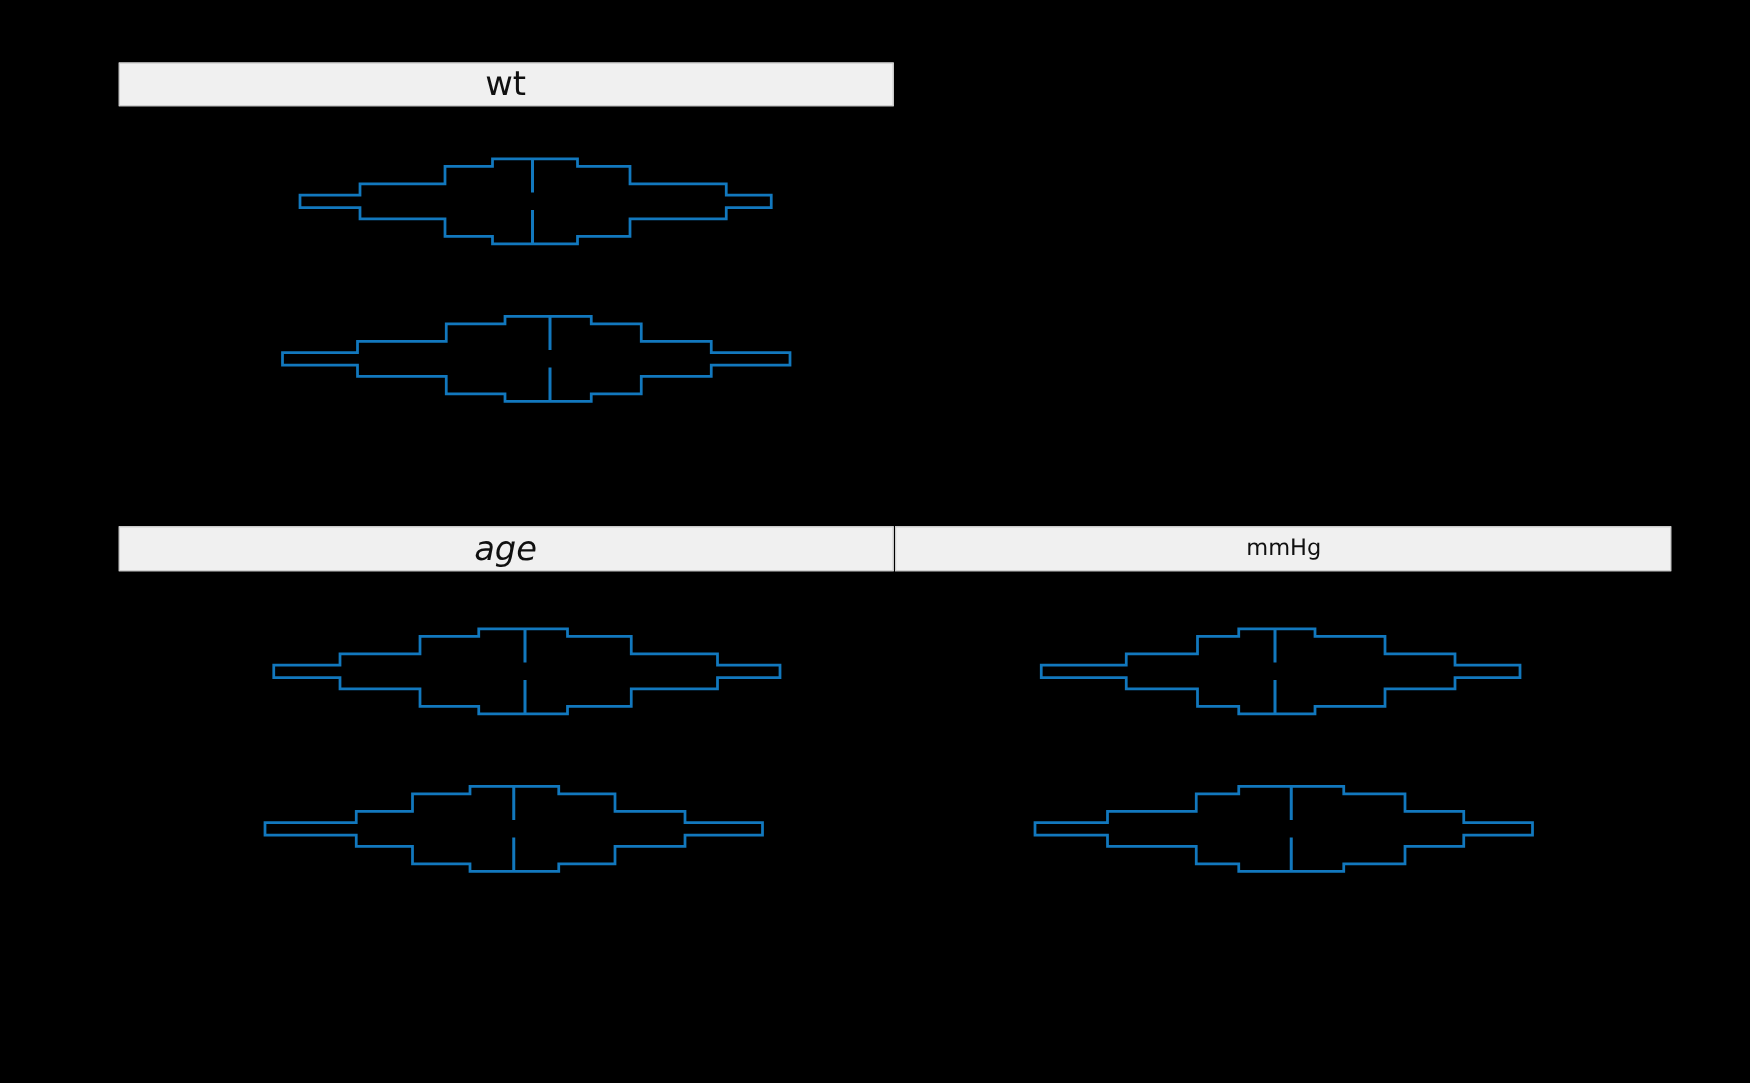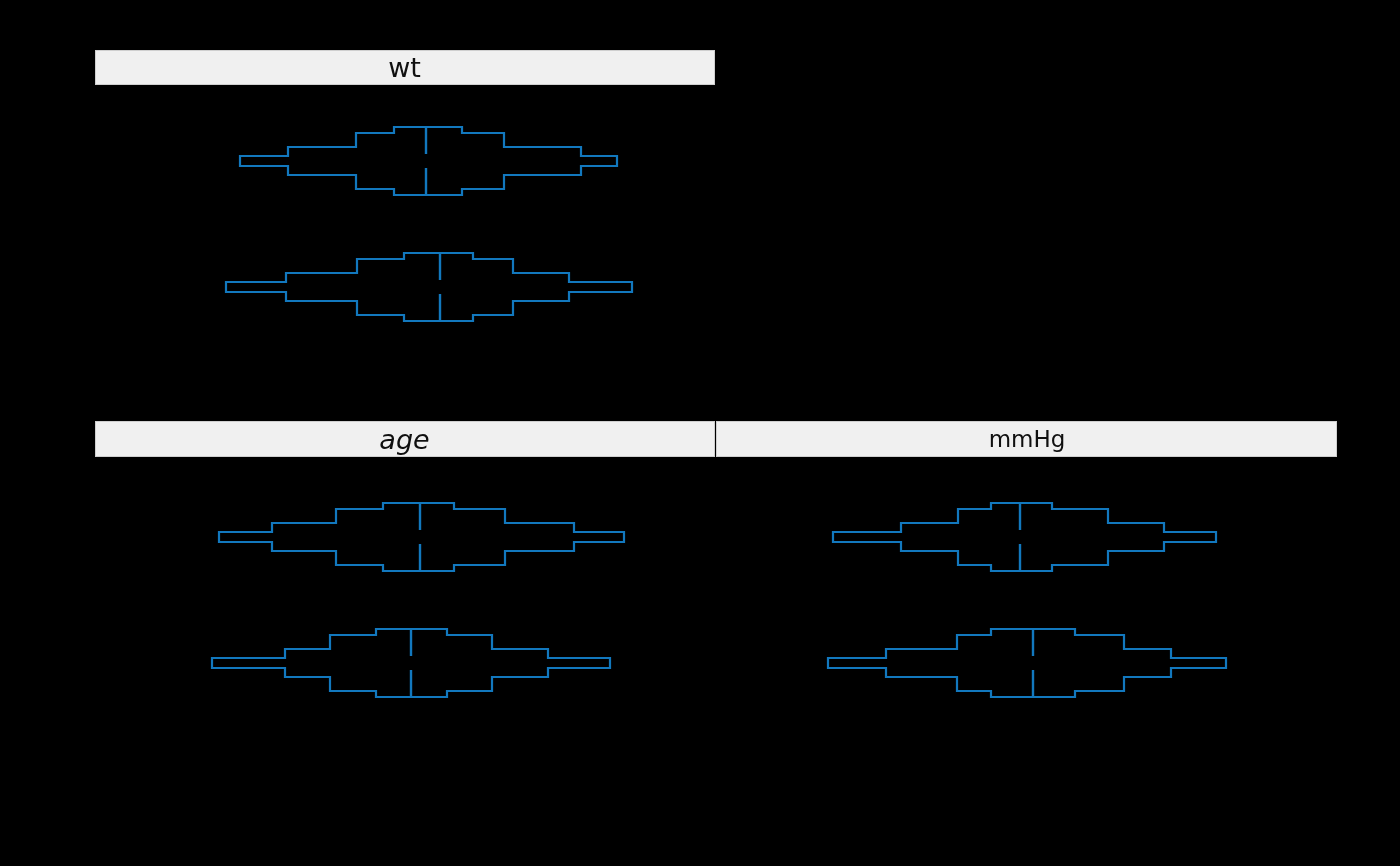--- a/index.html
+++ b/index.html
@@ -35,21 +35,21 @@
     color: #101010;
     white-space: nowrap;
     overflow: hidden;
   }
   .facet-strip .strip-main {
     font-size: 27px;
     line-height: 1;
     letter-spacing: 0px;
   }
   .facet-strip .strip-sub {
-    font-size: 23px;
+    font-size: 18px;
     line-height: 1;
     margin-left: 1px;
   }
   .facet-plot {
     position: absolute;
   }
   .facet-plot svg {
     display: block;
   }
   .lvplot-shape {

